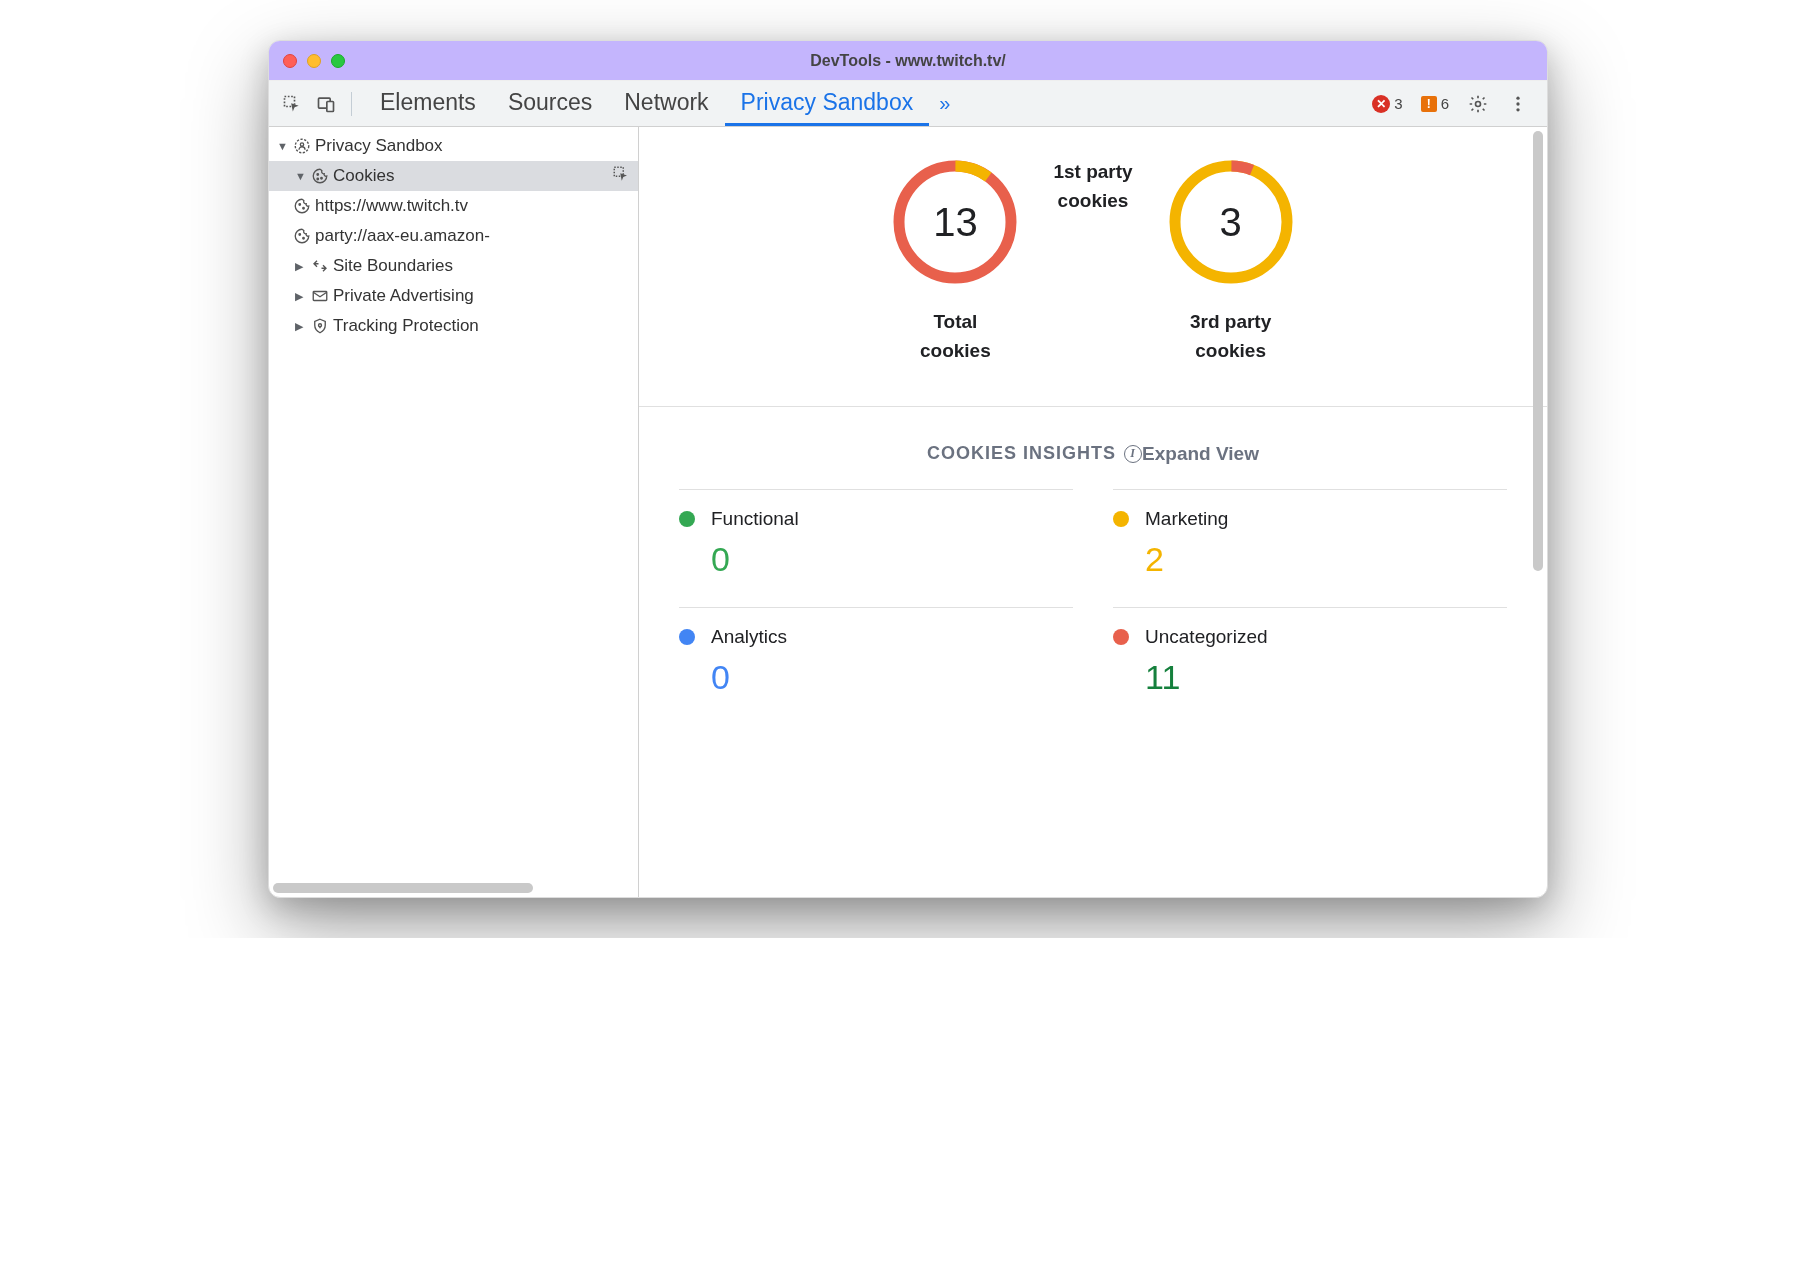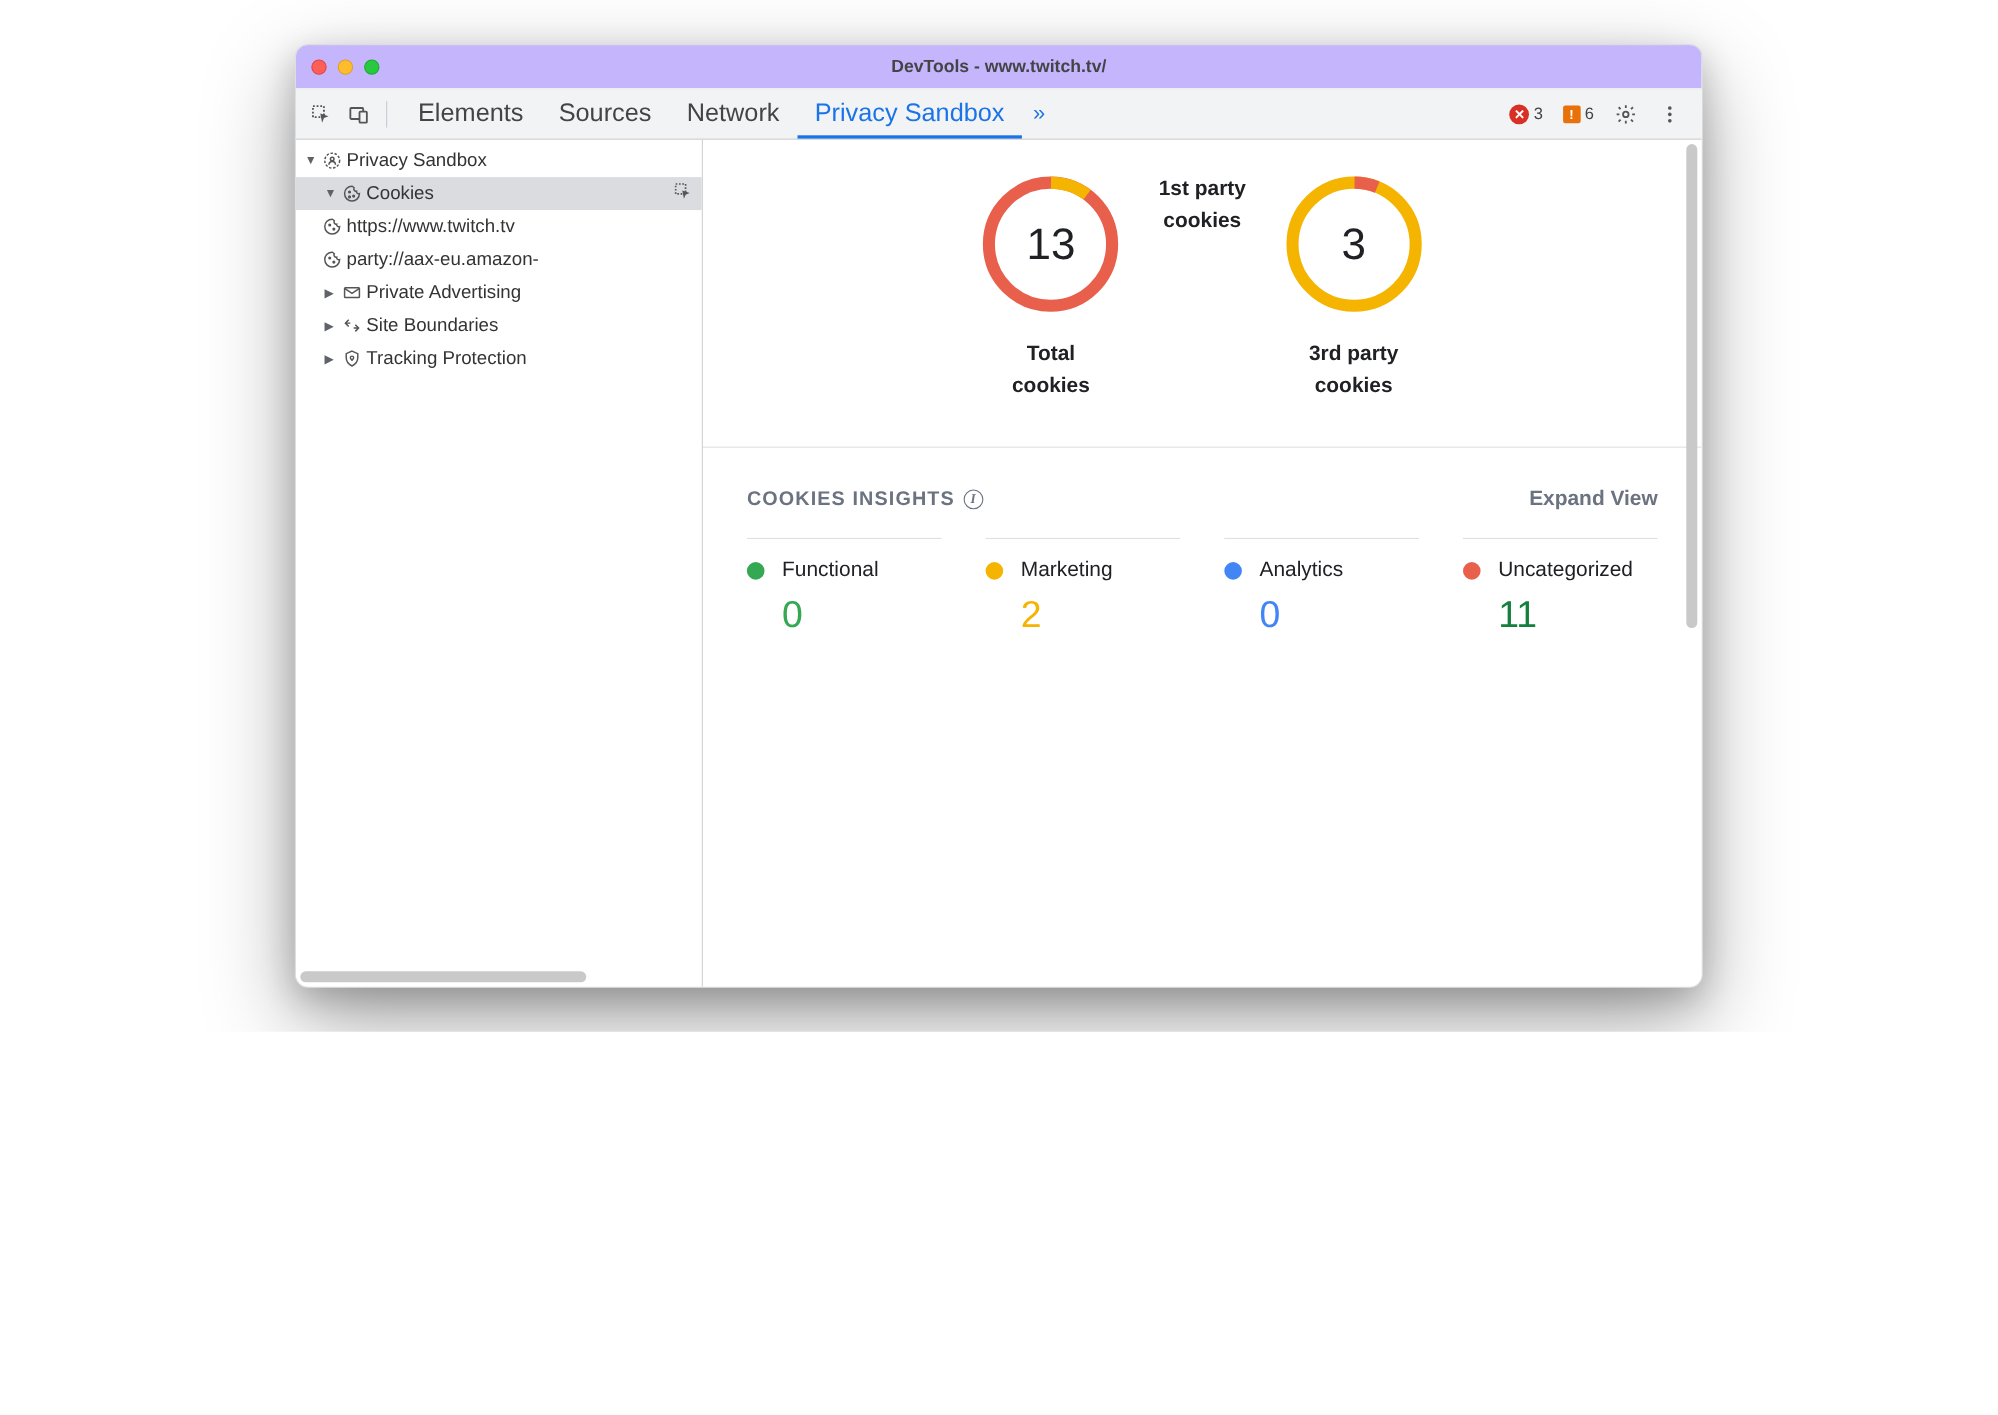--- a/index.html
+++ b/index.html
@@ -148,38 +148,38 @@
     position: absolute; inset: 0;
     display: flex; align-items: center; justify-content: center;
     font-size: 40px; font-weight: 400; color: #202124;
   }
   .metric-label { font-size: 19px; font-weight: 600; color: #202124; line-height: 1.55;}
 
   .insights {
     padding: 36px 40px 20px;
   }
   .insights-header {
-    display: flex; align-items: center; justify-content: space-between;
+    display: flex; align-items: center; justify-content: center;
     margin-bottom: 24px;
   }
   .insights-title {
     font-size: 18px; font-weight: 700; letter-spacing: 1px;
     color: #6b7280; text-transform: uppercase;
     display: flex; align-items: center; gap: 8px;
   }
   .info-icon {
     width: 18px; height: 18px; border: 1.8px solid #6b7280; border-radius: 50%;
     display:inline-flex; align-items:center; justify-content:center;
     font-size: 12px; color:#6b7280; font-weight:600; font-style: italic; font-family: Georgia, serif;
   }
   .expand-link { font-size: 19px; font-weight: 700; color: #6b7280; cursor:pointer;}
 
   .insight-grid {
     display: grid;
-    grid-template-columns: 1fr 1fr 1fr 1fr;
+    grid-template-columns: 1fr 1fr;
     gap: 28px 40px;
   }
   .insight-card {
     border-top: 1px solid #e0e0e0;
     padding-top: 18px;
   }
   .card-head { display: flex; align-items: center; gap: 16px; margin-bottom: 10px;}
   .dot { width: 16px; height: 16px; border-radius: 50%; flex-shrink: 0;}
   .card-label { font-size: 19px; font-weight: 500; color: #202124;}
   .card-value { font-size: 34px; font-weight: 400; padding-left: 32px;}
@@ -301,35 +301,35 @@
                 <circle cx="14" cy="15" r="1" fill="currentColor"></circle>
               </svg>
           </span>
           <span class="tree-label">party://aax-eu.amazon-</span>
         </div>
 
         <div class="tree-row indent-1">
           <span class="tree-chevron closed"></span>
           <span class="tree-icon">
             <svg viewBox="0 0 24 24" fill="none" stroke="currentColor" stroke-width="1.8">
+                <path d="M4 9h6M14 15h6M8 5l-4 4 4 4M16 11l4 4-4 4"></path>
+              </svg>
+          </span>
+          <span class="tree-label">Site Boundaries</span>
+        </div>
+
+        <div class="tree-row indent-1">
+          <span class="tree-chevron closed"></span>
+          <span class="tree-icon">
+            <svg viewBox="0 0 24 24" fill="none" stroke="currentColor" stroke-width="1.8">
                 <rect x="3" y="6" width="18" height="12" rx="1"></rect>
                 <path d="M3 7l9 6 9-6"></path>
               </svg>
           </span>
           <span class="tree-label">Private Advertising</span>
-        </div>
-
-        <div class="tree-row indent-1">
-          <span class="tree-chevron closed"></span>
-          <span class="tree-icon">
-            <svg viewBox="0 0 24 24" fill="none" stroke="currentColor" stroke-width="1.8">
-                <path d="M4 9h6M14 15h6M8 5l-4 4 4 4M16 11l4 4-4 4"></path>
-              </svg>
-          </span>
-          <span class="tree-label">Site Boundaries</span>
         </div>
 
         <div class="tree-row indent-1">
           <span class="tree-chevron closed"></span>
           <span class="tree-icon">
             <svg viewBox="0 0 24 24" fill="none" stroke="currentColor" stroke-width="1.8">
                 <path d="M12 3l7 3v5c0 5-3 8-7 10-4-2-7-5-7-10V6l7-3Z"></path>
                 <circle cx="12" cy="11" r="2"></circle>
                 <path d="M12 13v2"></path>
               </svg>

